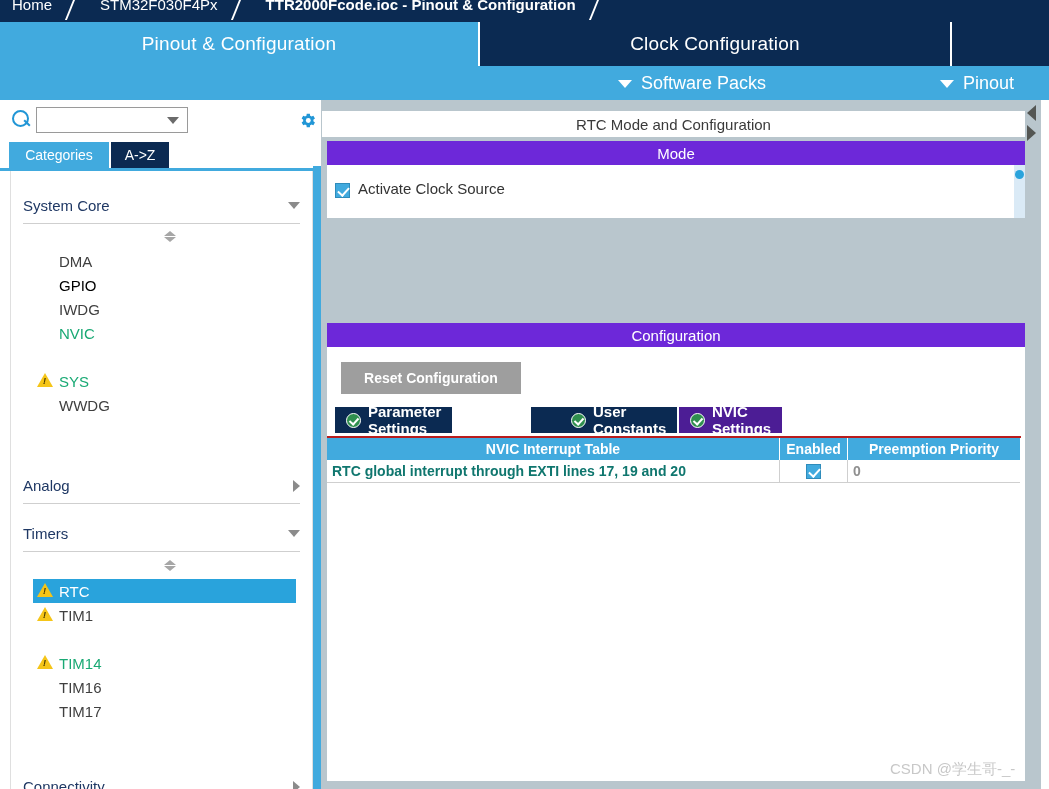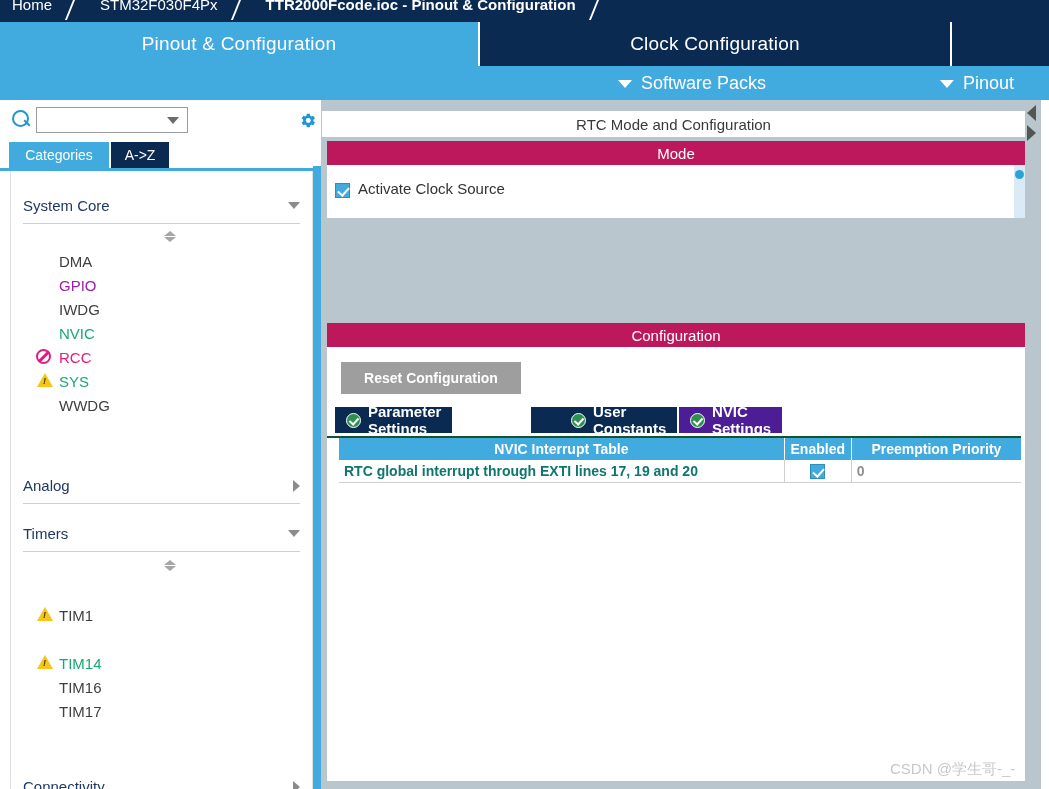--- a/index.html
+++ b/index.html
@@ -206,21 +206,21 @@
   .rpanel{
     position:absolute; left:322px; top:100px; width:719px; height:689px;
     background:#b9c6cd;
   }
   .rp-title{
     position:absolute; left:0; top:11px; width:703px; height:26px;
     background:#ffffff; color:#3a3a3a; font-size:15px;
     display:flex; align-items:center; justify-content:center;
   }
   .bar-dark{
-    position:absolute; background:#be185d; color:#ffffff; font-size:15px;
+    position:absolute; background:#6d28d9; color:#ffffff; font-size:15px;
     display:flex; align-items:center; justify-content:center;
   }
   #mode-bar{ left:5px; top:41px; width:698px; height:24px; }
   #config-bar{ left:5px; top:223px; width:698px; height:24px; }
   .mode-body{
     position:absolute; left:5px; top:65px; width:698px; height:53px;
     background:#ffffff;
   }
   .mode-scrolltrack{
     position:absolute; right:0; top:0; width:11px; height:53px;
@@ -273,22 +273,21 @@
     border:1px solid #ffffff;
   }
   .ok-ico:after{
     content:""; position:absolute; left:4px; top:2px;
     width:4px;height:7px;border:solid #ffffff;border-width:0 2px 2px 0;
     transform:rotate(42deg);
   }
 
   .nvic-table{
     position:absolute; left:0; top:89px; width:694px;
-    border-top:2px solid #14532d;
-    padding-left:12px;
+    border-top:2px solid #b91c1c;
   }
   .nvic-head{ display:flex; height:22px; }
   .nh{
     background:#41aade; color:#ffffff; font-size:14px;
     display:flex; align-items:center; justify-content:center;
     border-right:1px solid #ffffff;
   }
   .nh.c0{ width:453px; }
   .nh.c1{ width:68px; }
   .nh.c2{ width:172px; border-right:none; }
@@ -381,35 +380,29 @@
         <span class="chev-group-d"></span>
       </div>
       <div class="splitgrip" style="top:60px"></div>
 
       <div class="periph" style="top:78px">
         <span class="p-icon"></span>
         <span class="p-label" style="color:#3f3f3f">DMA</span>
       </div>
       <div class="periph" style="top:102px">
         <span class="p-icon"></span>
-        <span class="p-label" style="color:#a21caf">GPIO</span>
+        <span class="p-label" style="color:#000000">GPIO</span>
       </div>
       <div class="periph" style="top:126px">
         <span class="p-icon"></span>
         <span class="p-label" style="color:#3f3f3f">IWDG</span>
       </div>
       <div class="periph" style="top:150px">
         <span class="p-icon"></span>
         <span class="p-label" style="color:#19a974">NVIC</span>
-      </div>
-      <div class="periph" style="top:174px">
-        <span class="p-icon">
-            <i class="ico-ban"></i>
-          </span>
-        <span class="p-label" style="color:#e31b80">RCC</span>
       </div>
       <div class="periph" style="top:198px">
         <span class="p-icon">
             <i class="ico-warn"></i>
           </span>
         <span class="p-label" style="color:#19a974">SYS</span>
       </div>
       <div class="periph" style="top:222px">
         <span class="p-icon"></span>
         <span class="p-label" style="color:#3f3f3f">WWDG</span>
@@ -419,20 +412,26 @@
         <span class="group-label">Analog</span>
         <span class="chev-group-r"></span>
       </div>
 
       <div class="group" style="top:345px">
         <span class="group-label">Timers</span>
         <span class="chev-group-d"></span>
       </div>
       <div class="splitgrip" style="top:389px"></div>
 
+      <div class="periph selected" style="top:408px">
+        <span class="p-icon">
+            <i class="ico-warn"></i>
+          </span>
+        <span class="p-label" style="color:#ffffff">RTC</span>
+      </div>
       <div class="periph" style="top:432px">
         <span class="p-icon">
             <i class="ico-warn"></i>
           </span>
         <span class="p-label" style="color:#3f3f3f">TIM1</span>
       </div>
       <div class="periph" style="top:480px">
         <span class="p-icon">
             <i class="ico-warn"></i>
           </span>

